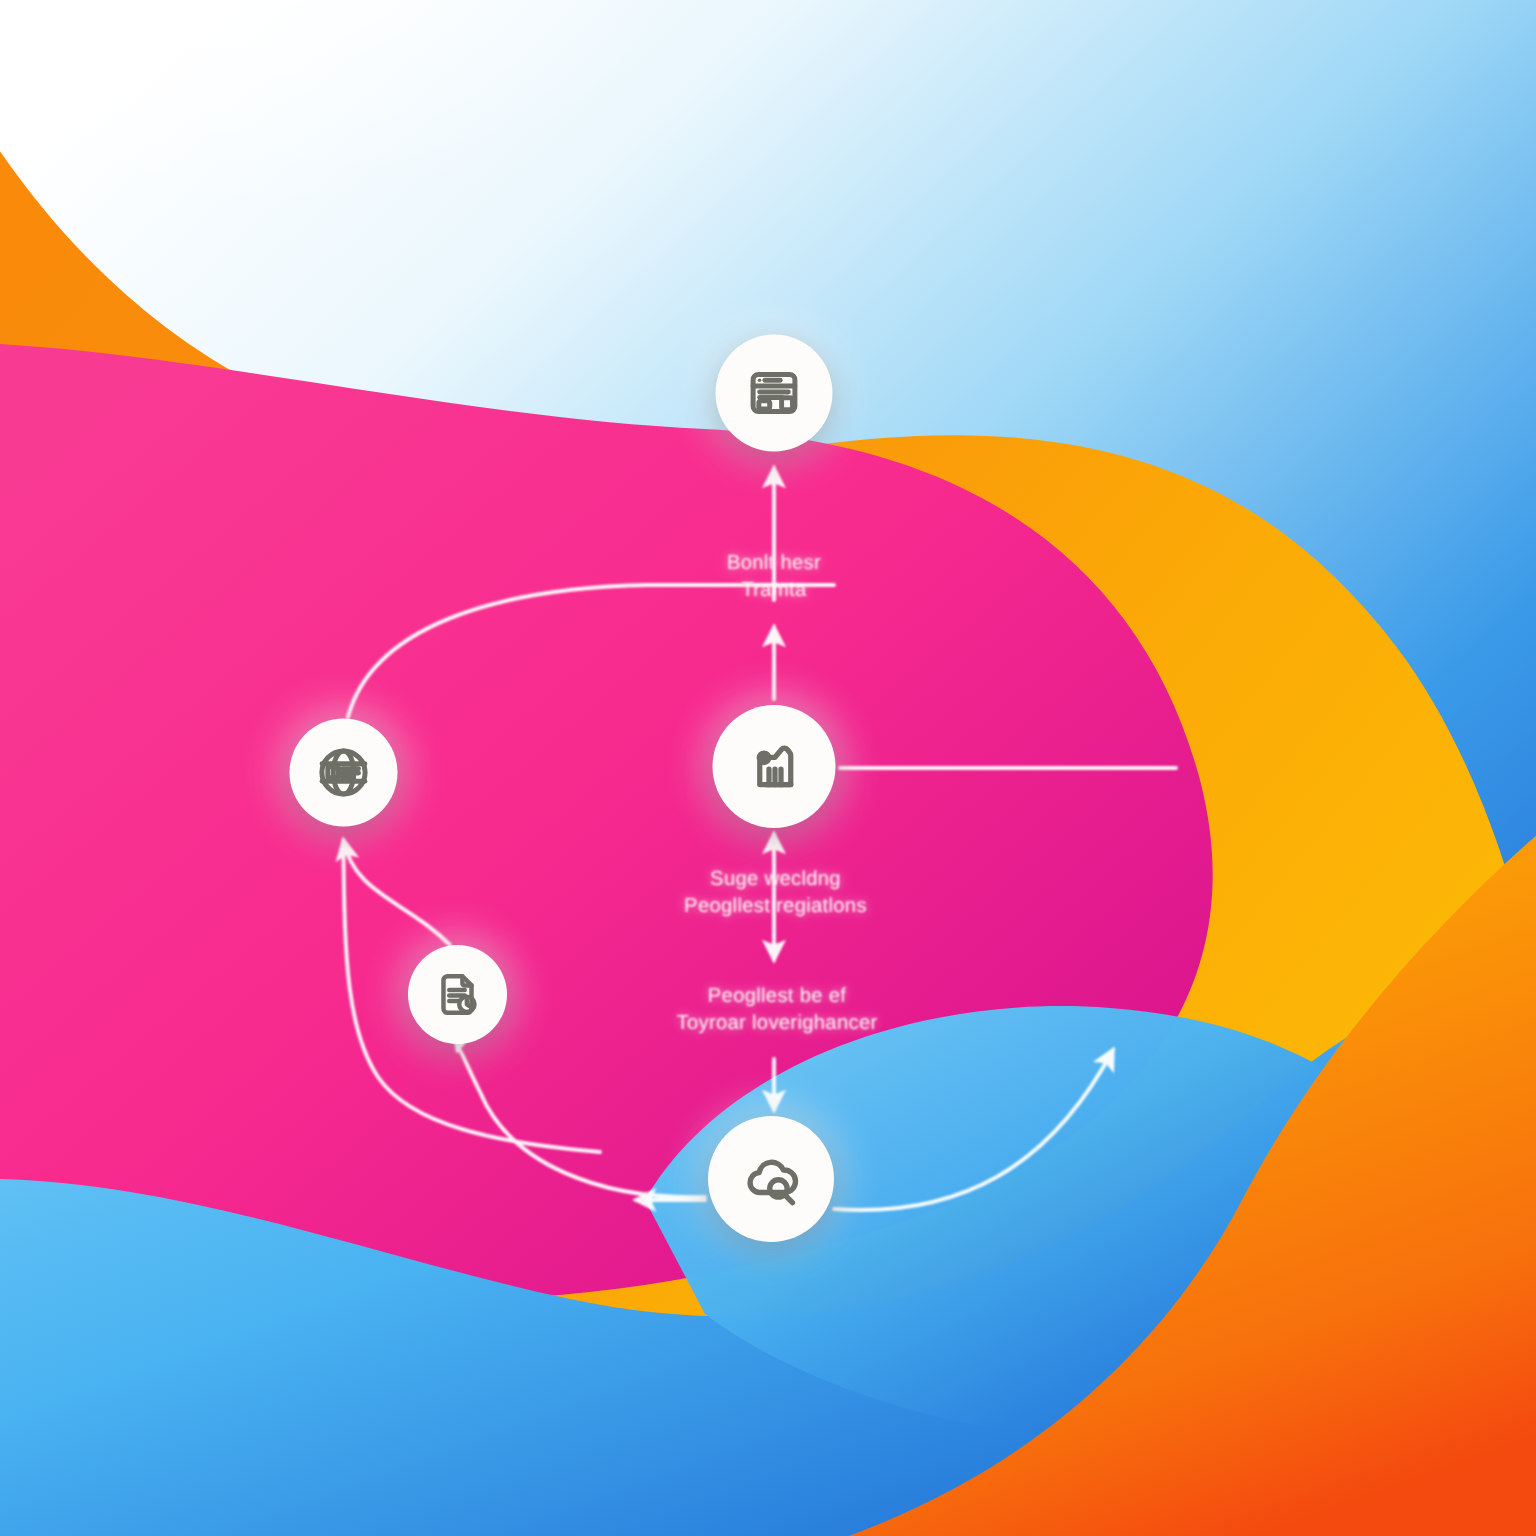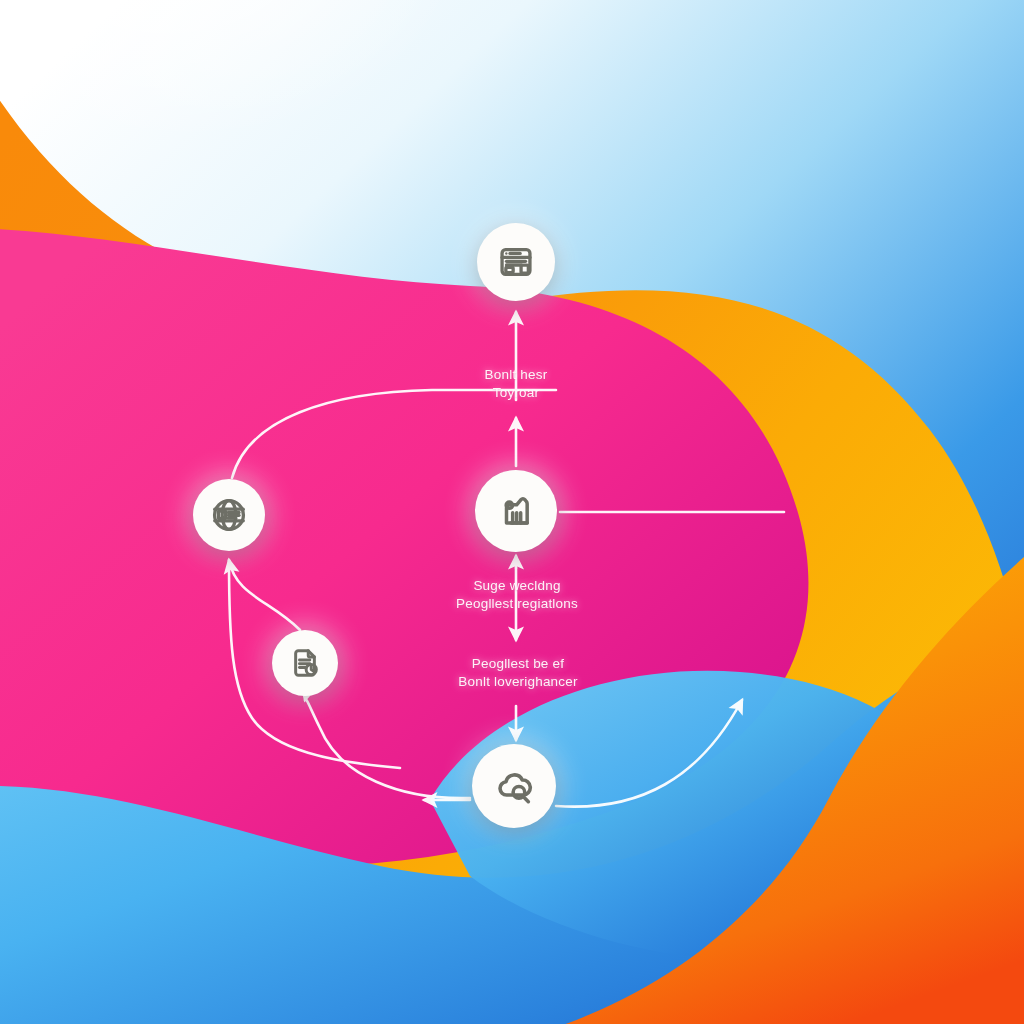--- a/index.html
+++ b/index.html
@@ -219,21 +219,21 @@
     <span>
       <svg width="41" height="41" viewBox="0 0 24 24">
         <path class="gl" d="M7.4 17.0 a3.9 3.9 0 0 1 -0.35 -7.78 a5.0 5.0 0 0 1 9.5 -1.0 a3.95 3.95 0 0 1 0.6 8.78 Z"></path>
         <circle class="gl" cx="14.6" cy="15.4" r="3.4" fill="#fdfcfa"></circle>
         <line class="gl" x1="17.1" y1="17.9" x2="20.1" y2="20.9"></line>
       </svg>
     </span>
   </div>
 
   <div class="edge-label" style="left:416px;top:366px;width:200px;">Bonlt hesr
-Toyroar</div>
+Tramta</div>
 
   <div class="edge-label" style="left:397px;top:577px;width:240px;">Suge wecldng
 Peogllest regiatlons</div>
 
   <div class="edge-label" style="left:398px;top:655px;width:240px;">Peogllest be ef
-Bonlt loverighancer</div>
+Toyroar loverighancer</div>
 
 </div>
 
 </body></html>

